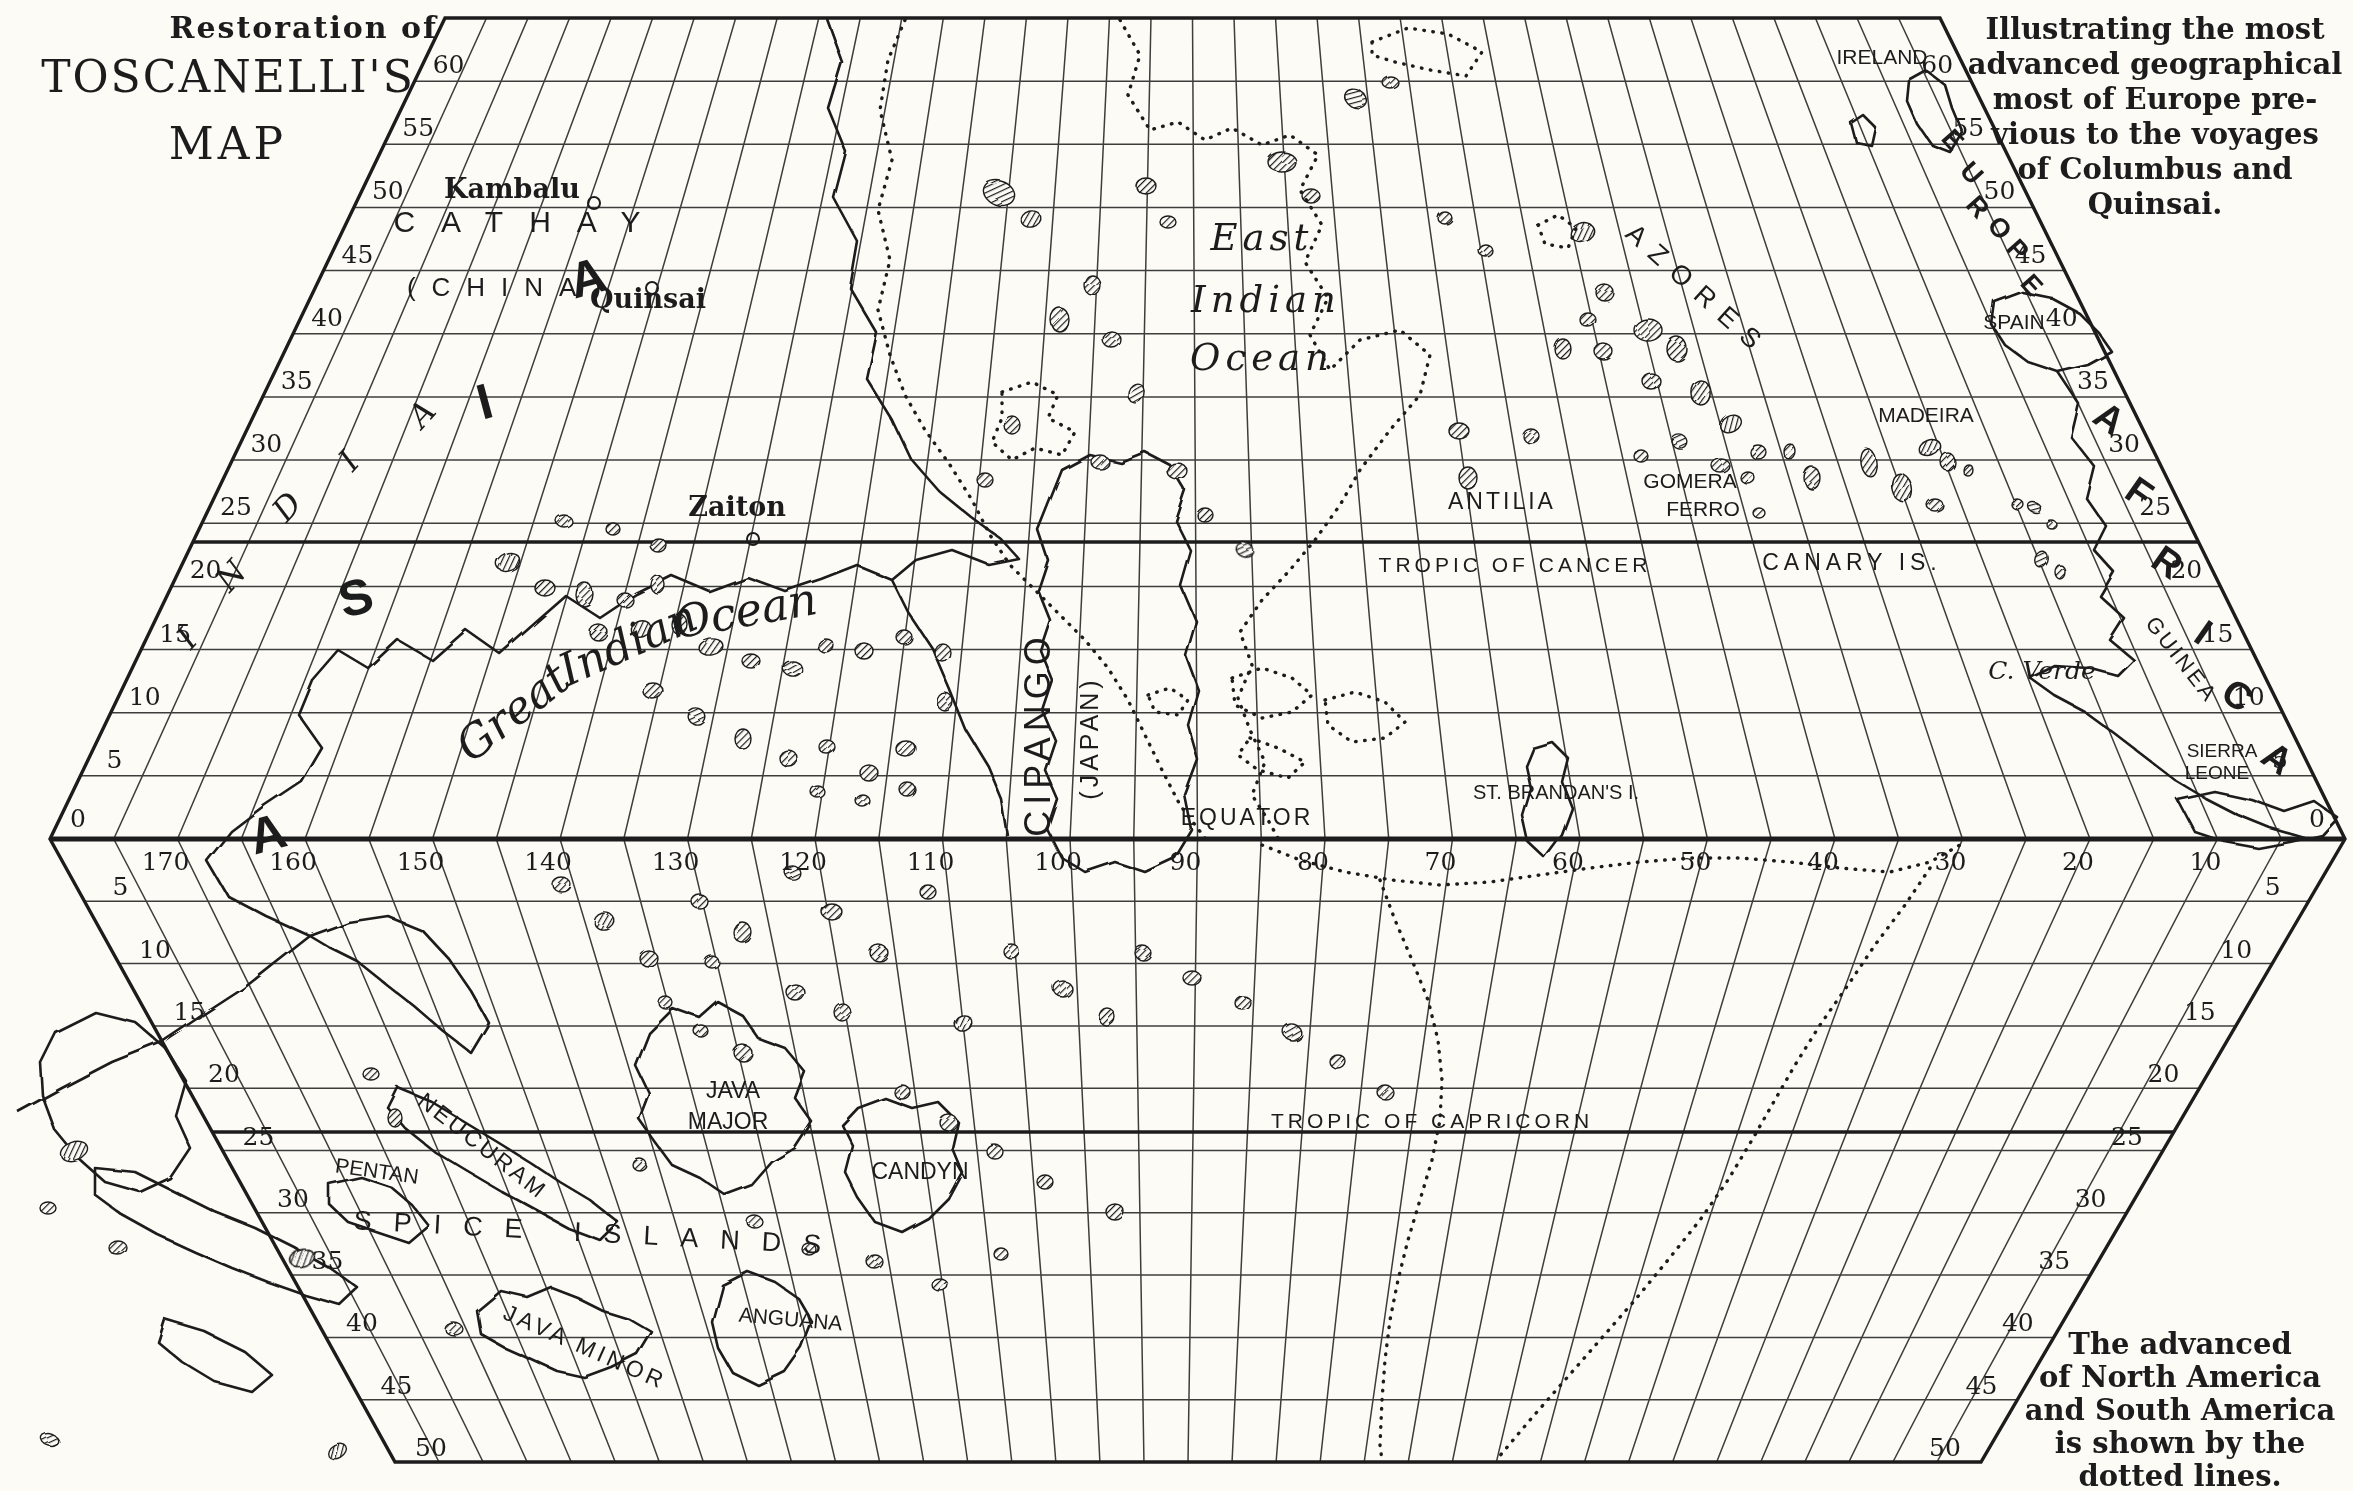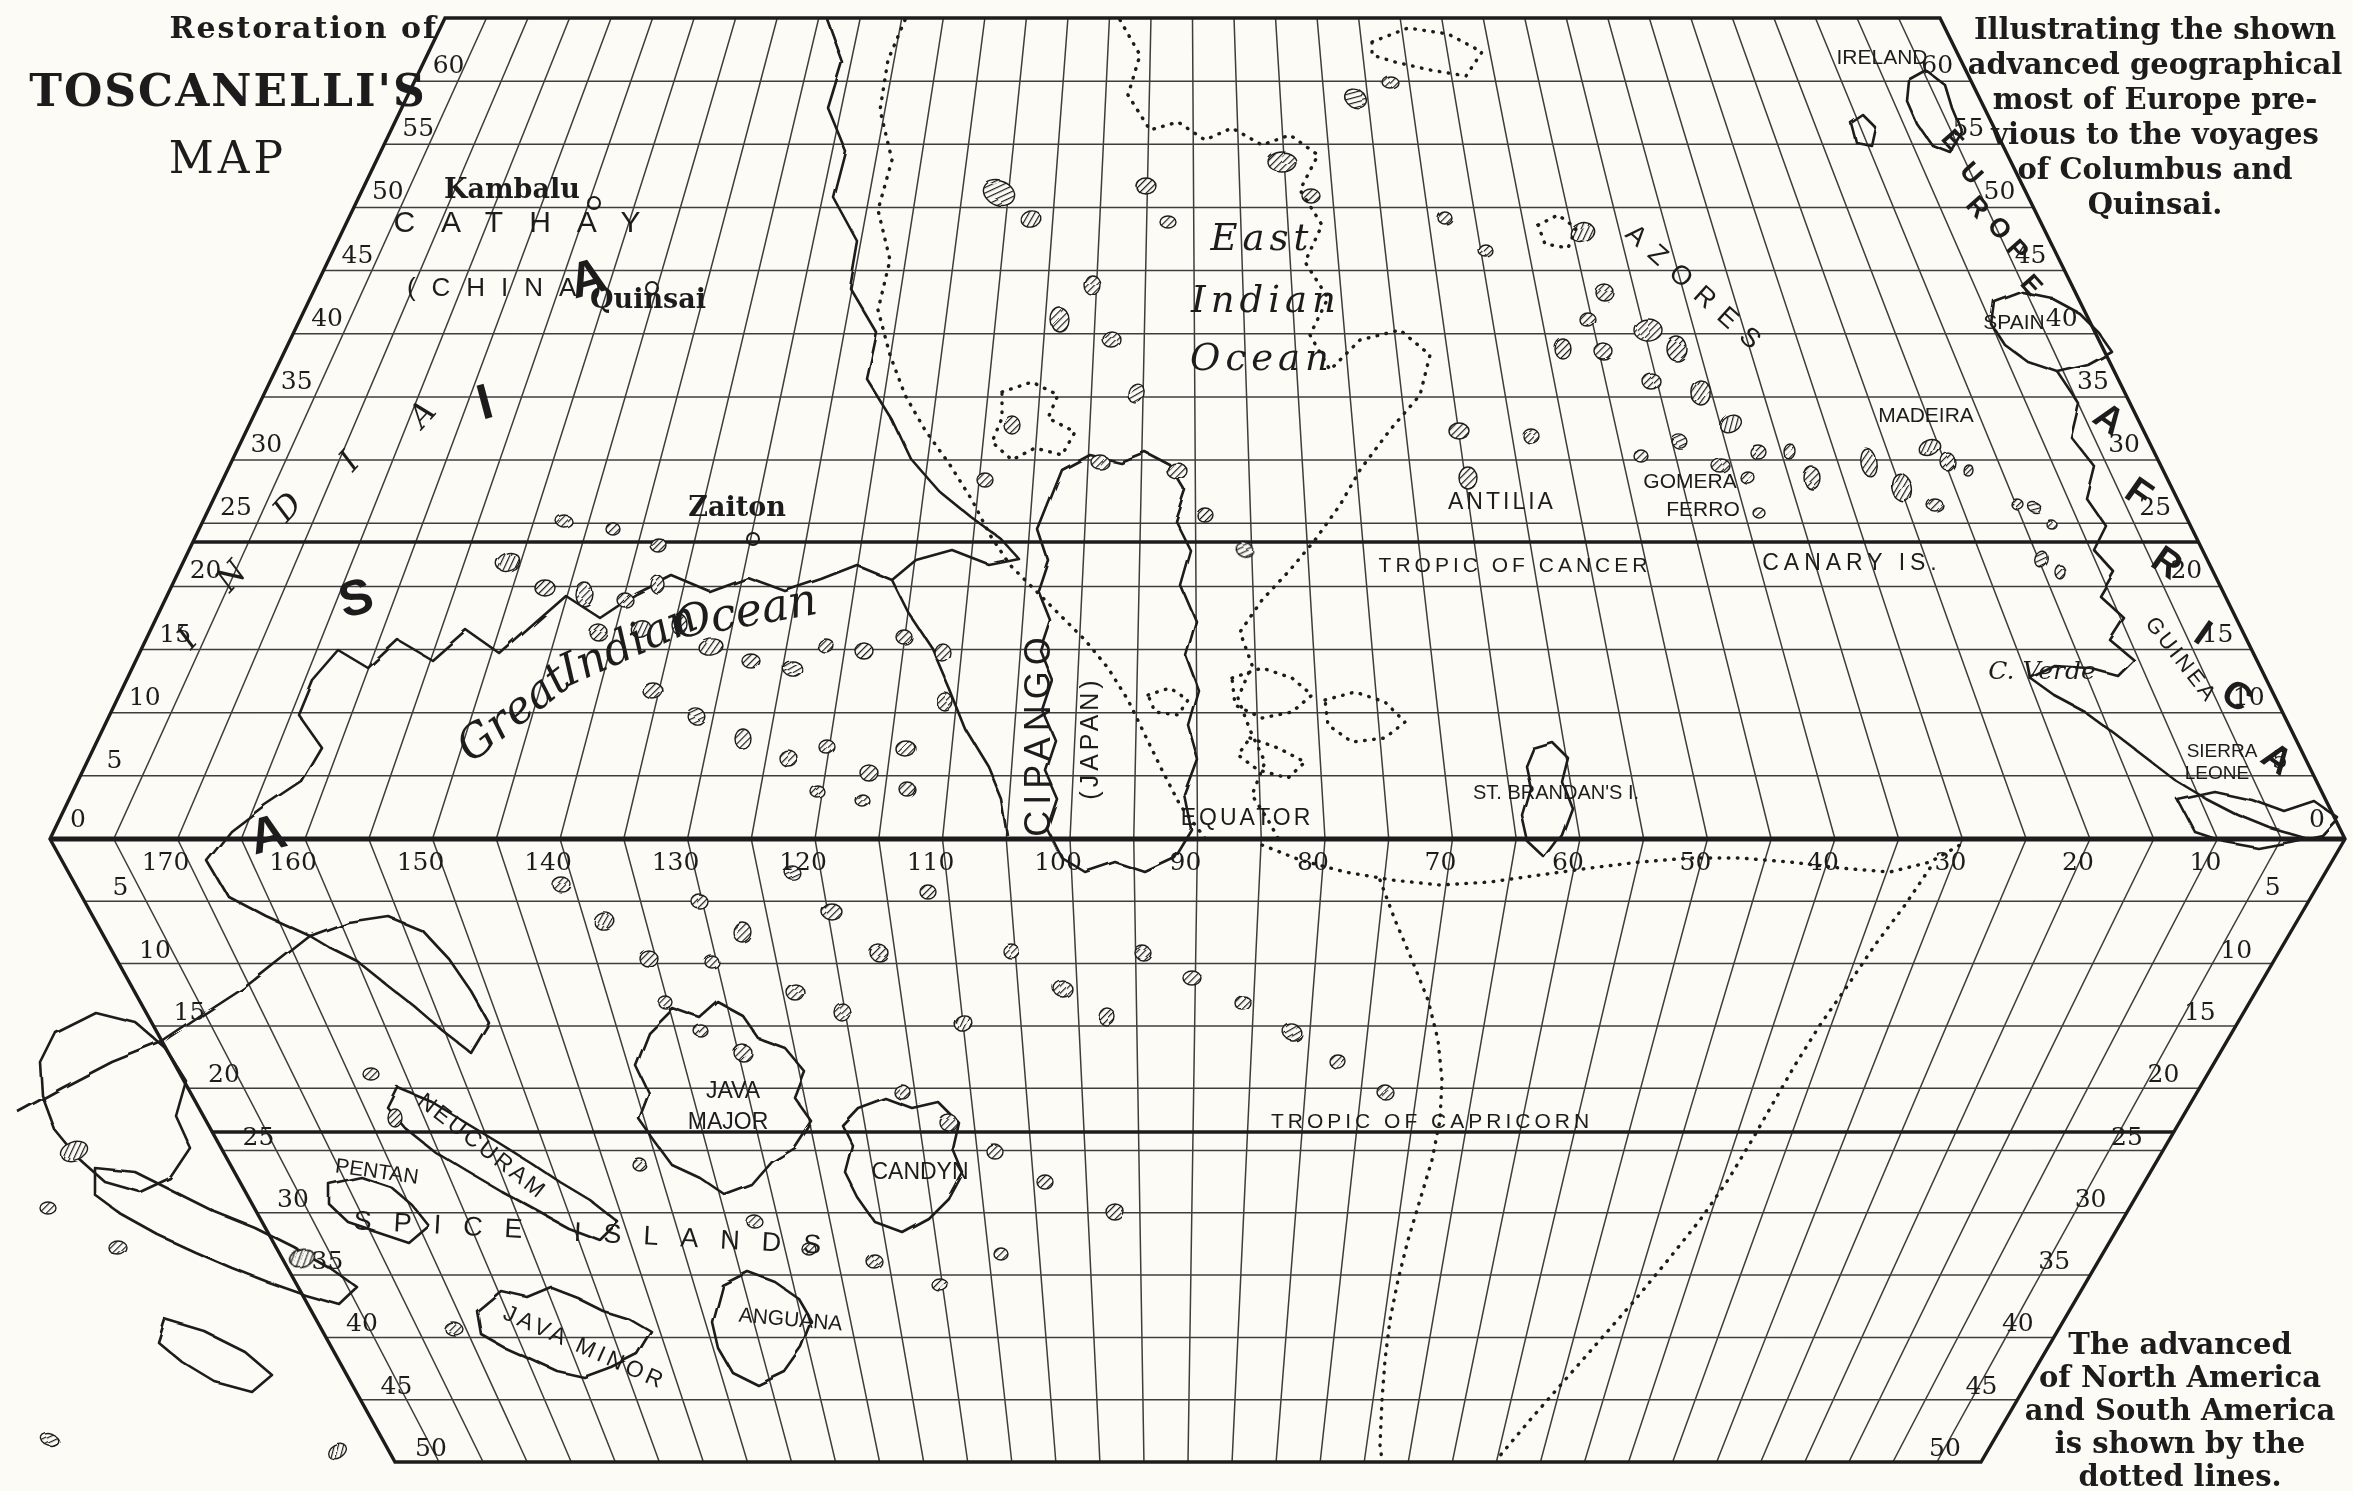--- a/index.html
+++ b/index.html
@@ -1,21 +1,21 @@
 <!DOCTYPE html>
 <html><head>
 <meta charset="utf-8">
 <style>
   html,body{margin:0;padding:0;background:#fcfbf6;}
   .page{position:relative;width:2353px;height:1491px;background:#fcfbf6;overflow:hidden;
         font-family:"DejaVu Serif", serif;color:#1c1c1c;}
   .page *{box-sizing:border-box;}
   .title-block{position:absolute;left:18px;top:10px;width:420px;text-align:center;}
   .title-line1{font-size:30px;font-weight:bold;letter-spacing:2px;text-align:right;}
-  .title-line2{font-size:44px;font-weight:bold;letter-spacing:2px;margin-top:20px;}
+  .title-line2{font-size:44px;font-weight:normal;letter-spacing:2px;margin-top:6px;}
   .title-line3{font-size:44px;font-weight:normal;letter-spacing:4px;margin-top:16px;}
   .note{position:absolute;text-align:center;font-weight:bold;font-size:29px;line-height:35px;}
   .note-top-right{right:2px;top:12px;width:392px;}
   .note-bottom-right{right:8px;top:1328px;width:330px;line-height:33px;}
   svg text{fill:#1c1c1c;}
 </style>
 </head>
 <body>
 
 <div class="page">
@@ -391,21 +391,21 @@
       </g>
     </svg>
 
   <div class="title-block">
     <div class="title-line1">Restoration of</div>
     <div class="title-line2">TOSCANELLI'S</div>
     <div class="title-line3">MAP</div>
   </div>
 
   <div class="note note-top-right">
-    <div>Illustrating the shown</div>
+    <div>Illustrating the most</div>
     <div>advanced geographical</div>
     <div>most of Europe pre-</div>
     <div>vious to the voyages</div>
     <div>of Columbus and</div>
     <div>Quinsai.</div>
   </div>
 
   <div class="note note-bottom-right">
     <div>The advanced</div>
     <div>of North America</div>

